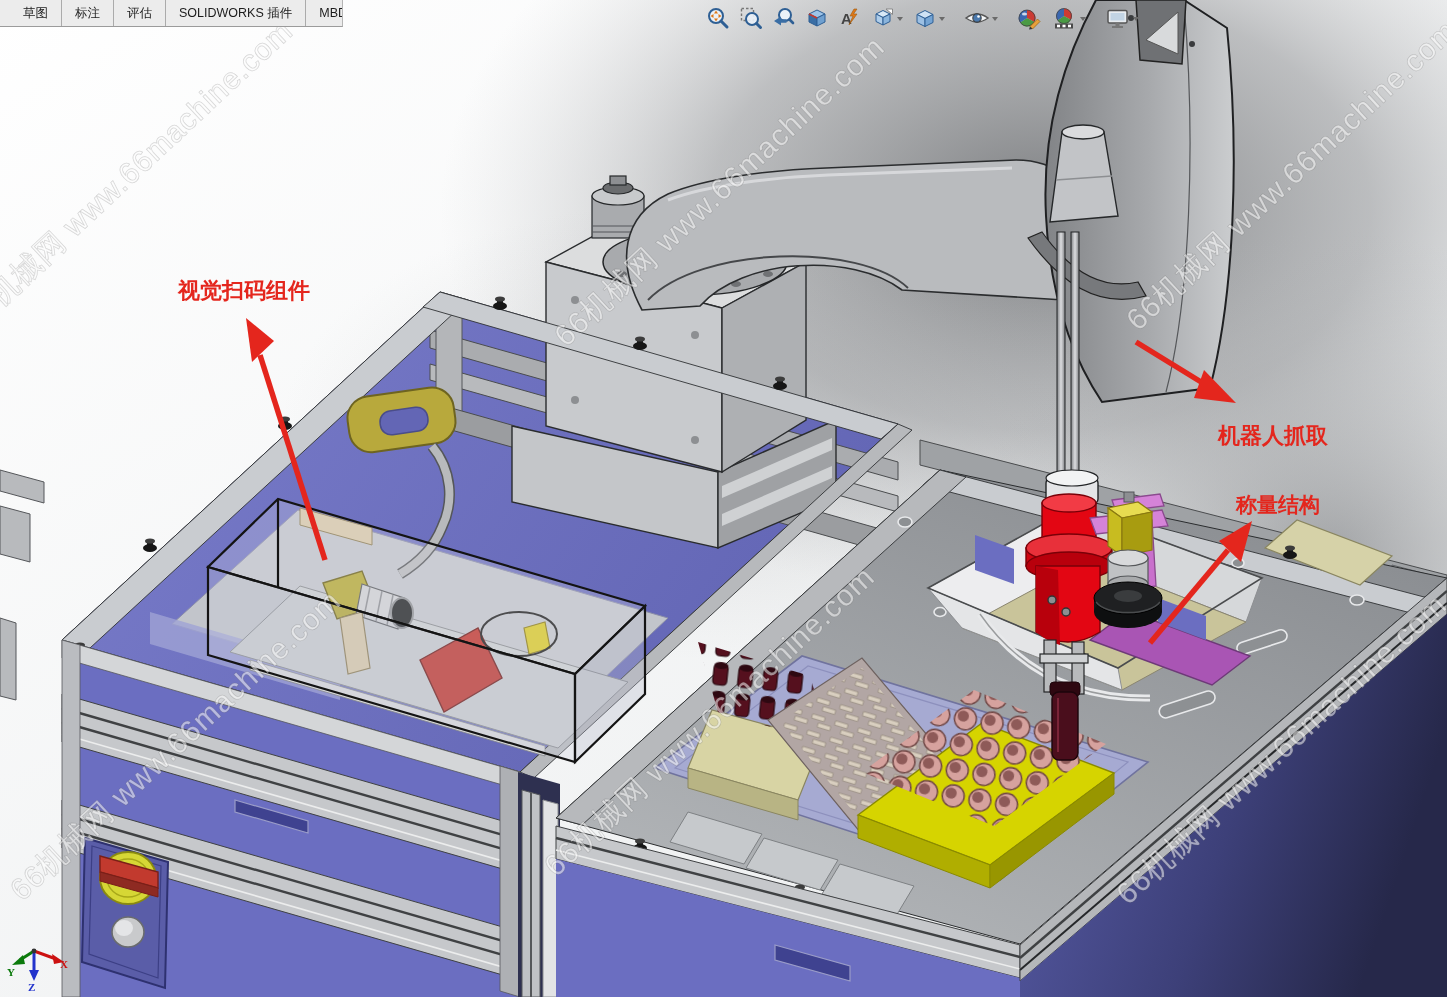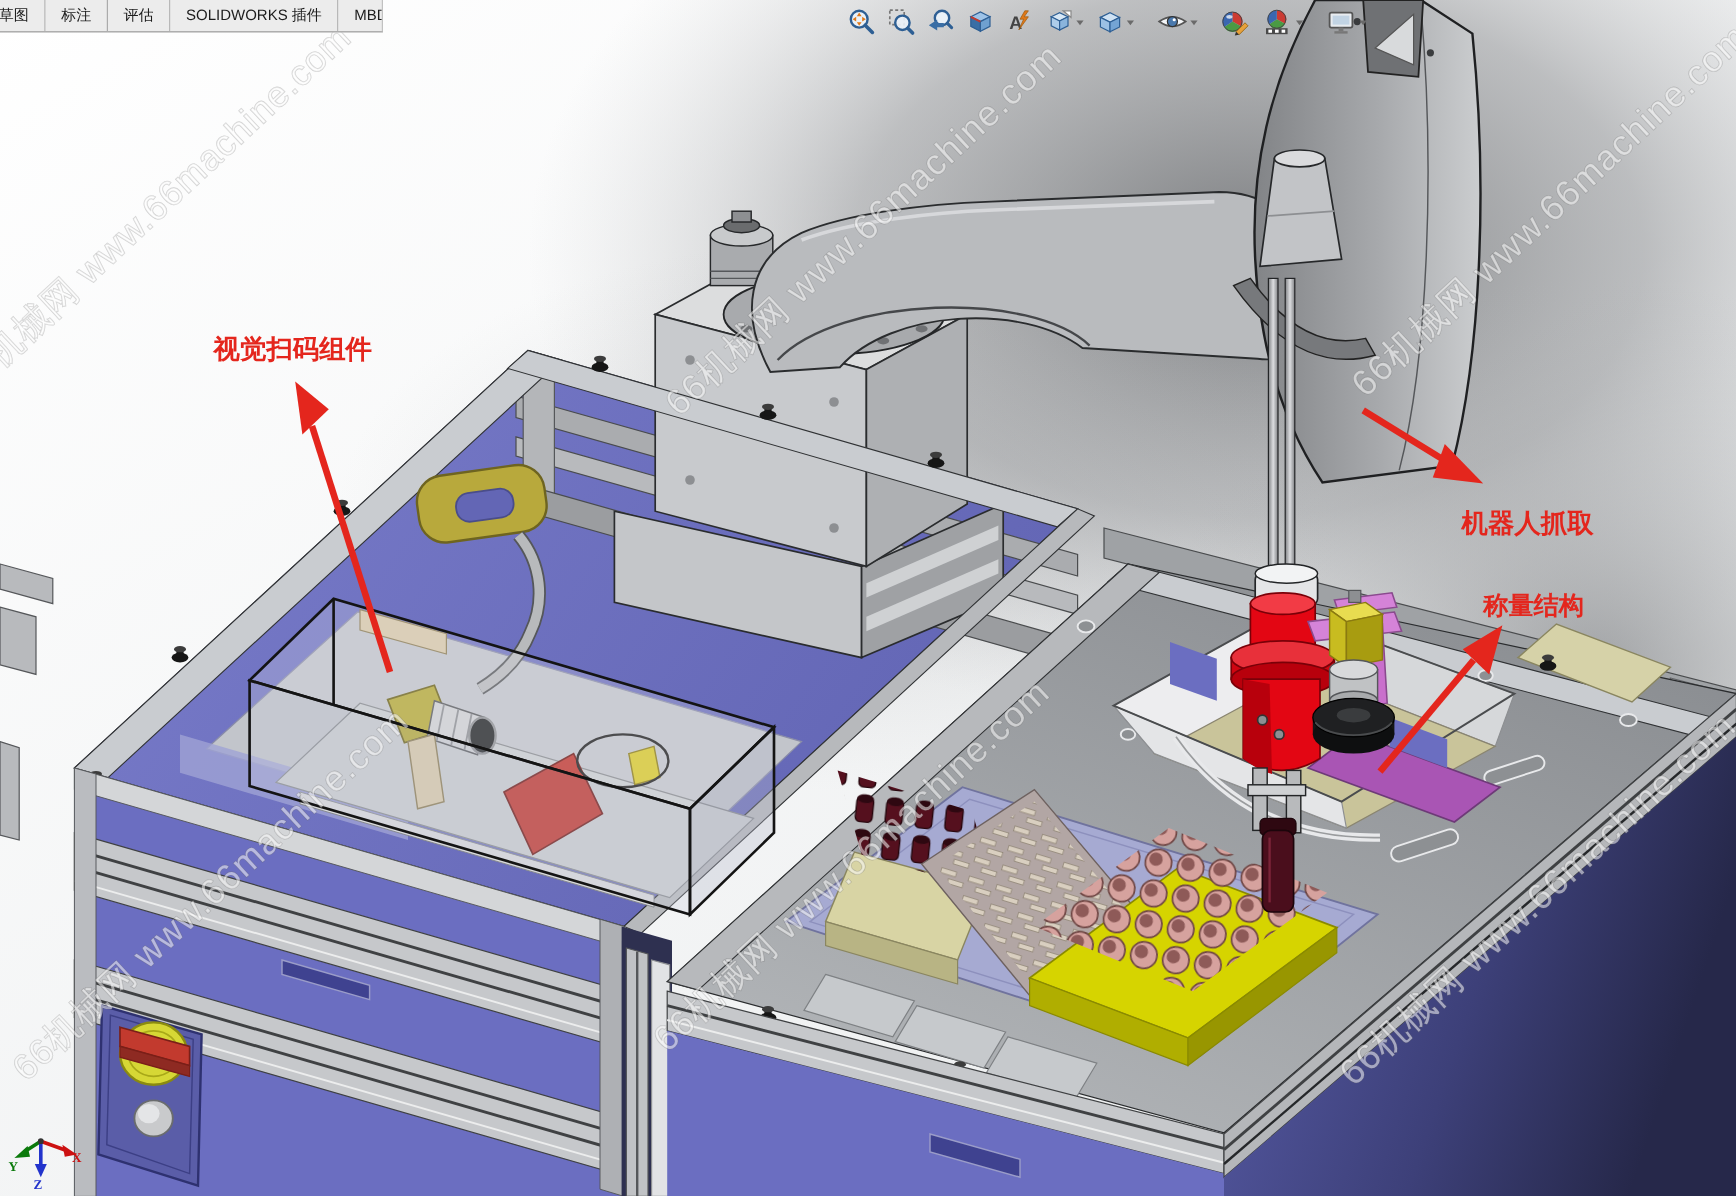--- a/index.html
+++ b/index.html
@@ -2,21 +2,21 @@
 <html><head>
 <meta charset="utf-8">
 <style>
   html,body{margin:0;padding:0;background:#d8d8d8;}
   .stage{position:relative;width:1447px;height:997px;overflow:hidden;background:#fff;
          font-family:"Liberation Sans",sans-serif;}
   .scene{position:absolute;left:0;top:0;}
   
   .tabbar{position:absolute;left:0;top:0;width:318px;height:26px;background:#ececec;
           border-bottom:1px solid #9b9b9b;border-right:1px solid #b5b5b5;
-          display:flex;align-items:stretch;overflow:hidden;}
+          display:flex;align-items:stretch;overflow:hidden;padding-left:24px;}
   .tab{display:flex;align-items:center;justify-content:center;padding:0 13px;
        font-size:12.5px;color:#1c1c1c;border-right:1px solid #ababab;white-space:nowrap;
        background:#ececec;cursor:default;}
   .tab:first-child{margin-left:-14px;}
   
   .hud{position:absolute;left:704px;top:3px;height:30px;display:flex;align-items:center;}
   .hudbtn{display:flex;align-items:center;padding:2px 2px;border-radius:3px;}
   .hudbtn svg{display:block;}
   .dd{width:0;height:0;border-left:3.5px solid transparent;border-right:3.5px solid transparent;
       border-top:4px solid #6a6a6a;margin:2px 1px 0 2px;}

